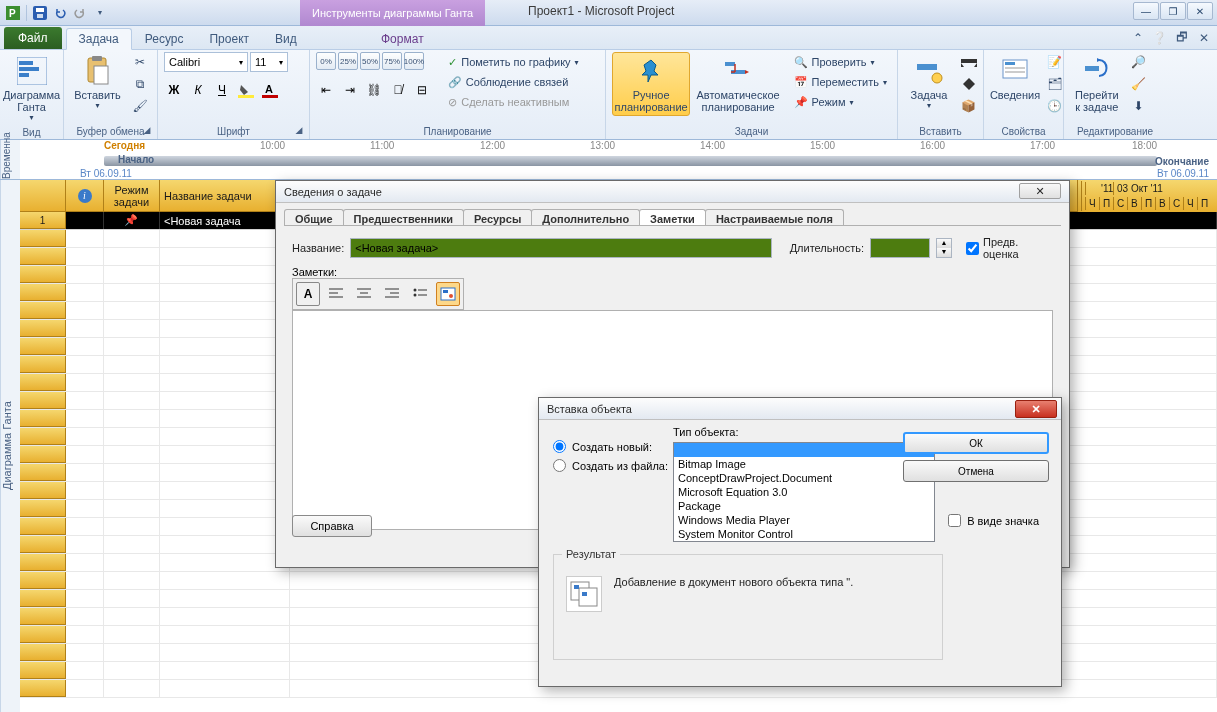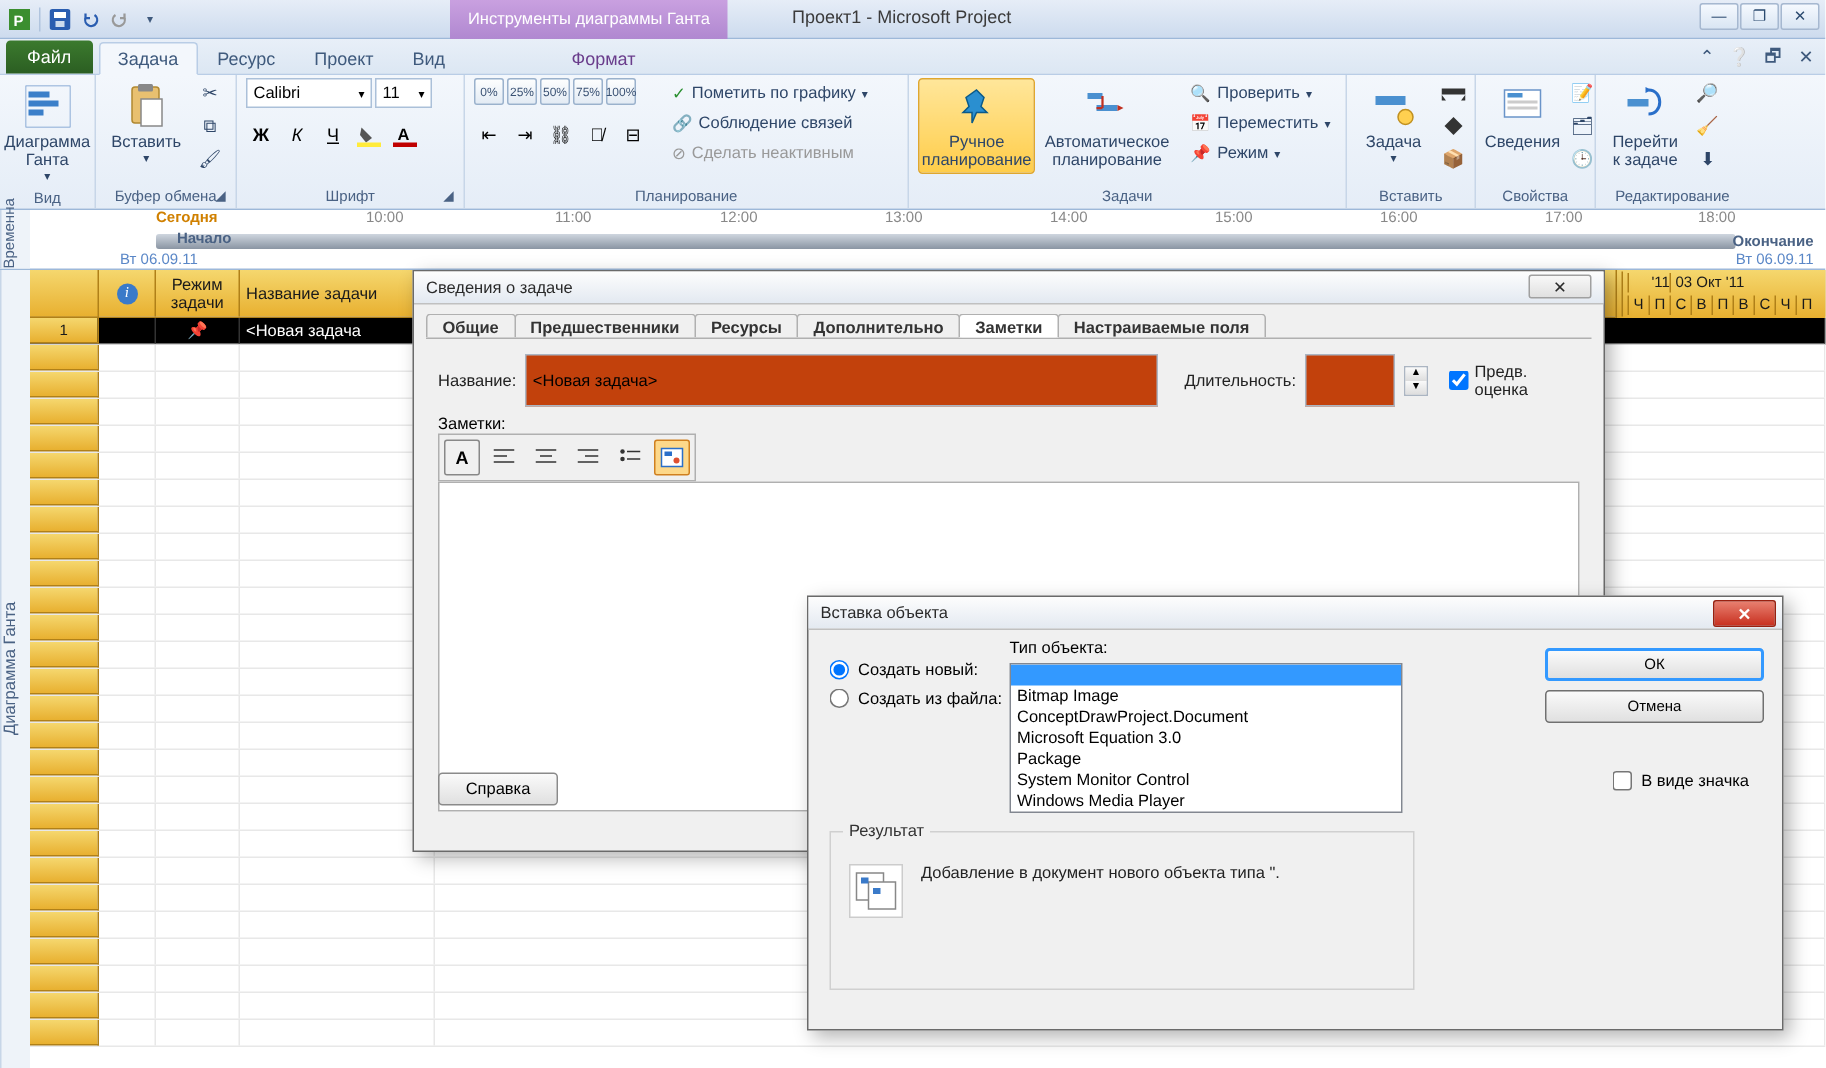--- a/index.html
+++ b/index.html
@@ -79,30 +79,30 @@
   .dialog { position:absolute; background:#f0f0f0; border:1px solid #6a6a6a; box-shadow:4px 4px 12px rgba(0,0,0,0.3); }
   .dlg1 { left:275px; top:180px; width:795px; height:388px; }
   .dlg-title { height:22px; background:linear-gradient(#fdfdfd,#e3e9f1); display:flex; align-items:center; padding:0 8px; font-size:11px; color:#2a2a2a; border-bottom:1px solid #c0c0c0; position:relative;}
   .dlg-close { position:absolute; right:8px; top:2px; width:42px; height:16px; border:1px solid #a0a0a0; border-radius:2px; background:linear-gradient(#f8f8f8,#e0e0e0); display:flex; align-items:center; justify-content:center; font-size:11px; cursor:pointer;}
   .dlg-tabs { height:22px; display:flex; padding:6px 8px 0; gap:0;font-weight:bold; }
   .dlg-tab { padding:3px 10px; border:1px solid #b0b0b0; border-bottom:none; background:#f0f0f0; font-size:11px; cursor:pointer; margin-right:-1px; border-radius:3px 3px 0 0; color:#333;}
   .dlg-tab.active { background:#fff; position:relative; z-index:2; padding-bottom:4px;}
   .dlg-body { margin:0 8px 8px; background:#f0f0f0; border-top:1px solid #b0b0b0; padding:10px 8px; height:320px; position:relative;}
   .dlg-row { display:flex; align-items:center; gap:6px; margin-bottom:6px;}
   .dlg-row label { font-size:11px; color:#222; }
-  .dlg-input { border:1px solid #abb5c2; background:#c2410c; height:35px; padding:0 4px; font-size:11px;}
+  .dlg-input { border:1px solid #abb5c2; background:#4d7c0f; height:20px; padding:0 4px; font-size:11px;}
   .notes-toolbar { display:flex; gap:4px; border:1px solid #b0b0b0; padding:3px; background:#f0f0f0; width:fit-content;}
   .nt-btn { width:24px; height:24px; border:1px solid transparent; display:flex; align-items:center; justify-content:center; cursor:pointer; font-size:12px; border-radius:2px;}
   .nt-btn.active { border:1px solid #d08020; background:#fdd88a;}
   .notes-area { border:1px solid #b0b0b0; background:#fff; height:220px; margin-top:0;}
   .dlg-help-btn { position:absolute; left:8px; bottom:8px; width:80px; height:22px; border:1px solid #8a8a8a; background:linear-gradient(#fafafa,#e0e0e0); border-radius:3px; font-size:11px; cursor:pointer;}
   .chk { display:flex; align-items:center; gap:4px; font-size:11px; color:#222;}
 
   
-  .dlg2 { left:538px; top:397px; width:651px; height:290px; }
+  .dlg2 { left:538px; top:397px; width:524px; height:290px; }
   .dlg2 .dlg-title { background:linear-gradient(#fdfdfd,#e3e9f1);}
   .dlg2-close { position:absolute; right:4px; top:2px; width:42px; height:18px; background:linear-gradient(#e88070,#c83020); border:1px solid #982010; border-radius:2px; display:flex; align-items:center; justify-content:center; color:#fff; font-size:11px; cursor:pointer; font-weight:bold;}
   .dlg2-body { padding:12px; position:relative; height:264px;}
   .radio-grp { position:absolute; left:14px; top:20px; display:flex; flex-direction:column; gap:6px;}
   .radio-item { display:flex; align-items:center; gap:6px; font-size:11px;}
   .obj-label { position:absolute; left:134px; top:6px; font-size:11px;}
   .obj-list { position:absolute; left:134px; top:22px; width:262px; height:100px; border:1px solid #828790; background:#fff; overflow:hidden;}
   .obj-list-inner { height:100%; overflow-y:auto;}
   .obj-item { padding:1px 4px; font-size:11px; cursor:pointer;}
   .obj-item.sel { background:#3399ff; color:#fff;}
@@ -410,21 +410,21 @@
       </div>
     </div>
     <div class="group-label">Редактирование</div>
   </div>
 </div>
 
 <div class="timeline-pane">
   <div class="tl-side">Временна</div>
   <div class="tl-body">
     <span class="tl-today">Сегодня</span>
-    <span class="tl-tick" style="left:224px;">10:00</span>
+    <span class="tl-tick" style="left:240px;">10:00</span>
     <span class="tl-tick" style="left:350px;">11:00</span>
     <span class="tl-tick" style="left:460px;">12:00</span>
     <span class="tl-tick" style="left:570px;">13:00</span>
     <span class="tl-tick" style="left:680px;">14:00</span>
     <span class="tl-tick" style="left:790px;">15:00</span>
     <span class="tl-tick" style="left:900px;">16:00</span>
     <span class="tl-tick" style="left:1010px;">17:00</span>
     <span class="tl-tick" style="left:1112px;">18:00</span>
     <div class="tl-bar"></div>
     <span class="tl-start" style="top:14px;left:84px;color:#4a6284;font-weight:bold">Начало</span>
@@ -755,22 +755,22 @@
         </label>
     </div>
     <label class="obj-label">Тип объекта:</label>
     <div class="obj-list">
       <div class="obj-list-inner">
         <div class="obj-item sel">&nbsp;</div>
         <div class="obj-item">Bitmap Image</div>
         <div class="obj-item">ConceptDrawProject.Document</div>
         <div class="obj-item">Microsoft Equation 3.0</div>
         <div class="obj-item">Package</div>
+        <div class="obj-item">Windows Media Player</div>
         <div class="obj-item">System Monitor Control</div>
-        <div class="obj-item">Windows Media Player</div>
 
       </div>
     </div>
     <button class="dlg2-btn ok">ОК</button>
     <button class="dlg2-btn cancel">Отмена</button>
     <div class="chk-icon">
       <input type="checkbox" style="">
       <label>В виде значка</label>
     </div>
     <fieldset class="result-box">

